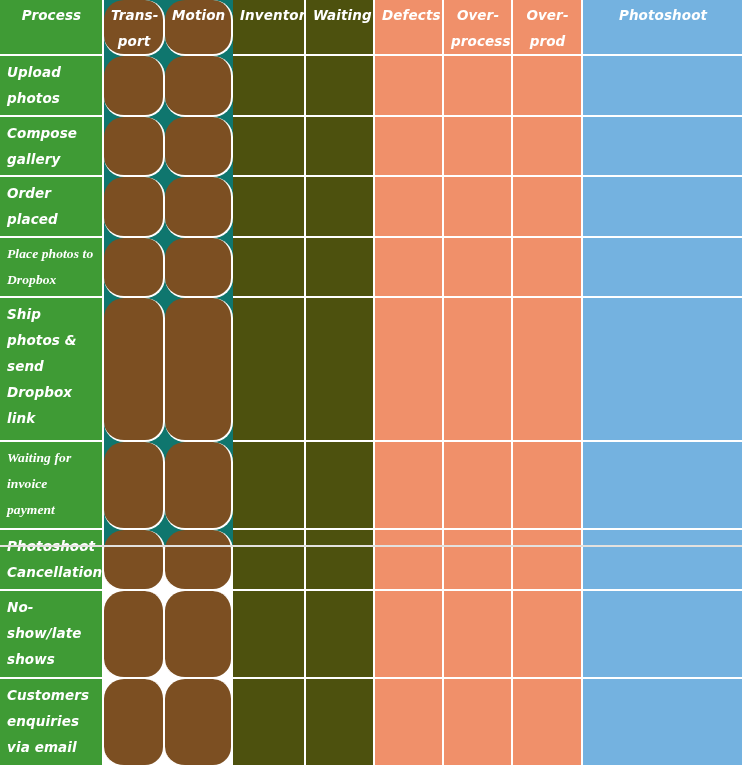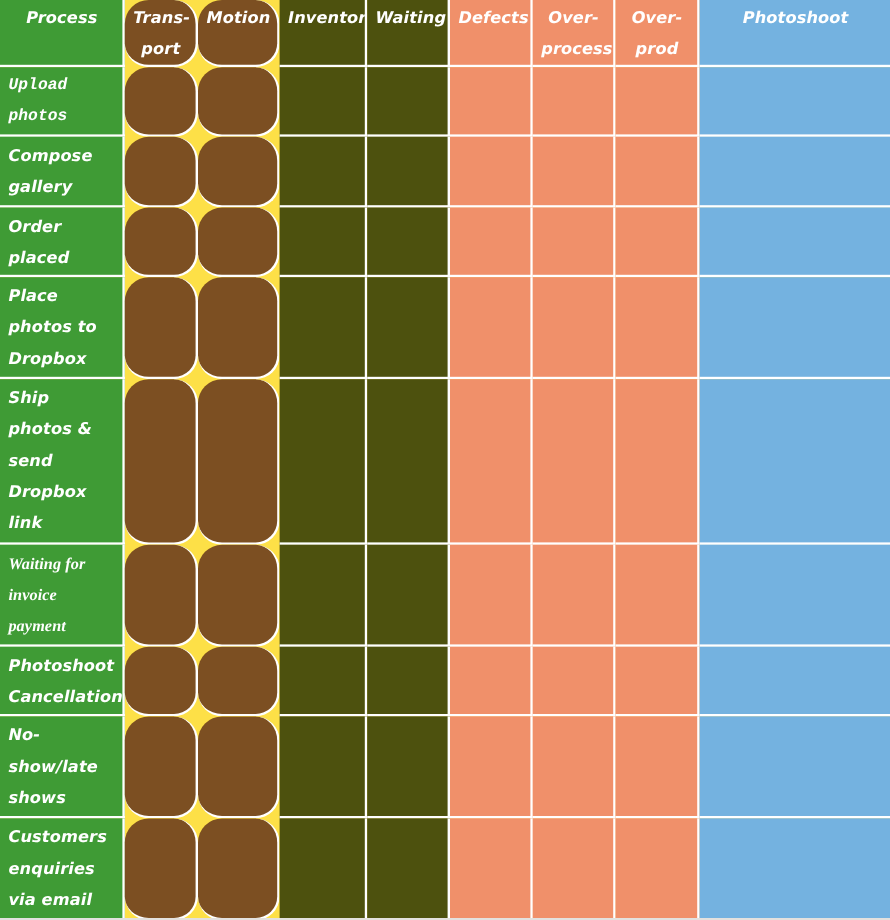--- a/index.html
+++ b/index.html
@@ -11,22 +11,22 @@
   body {
     width: 742px;
     height: 767px;
     overflow: hidden;
     font-family: "DejaVu Sans", sans-serif;
   }
 
   #matrix-wrap {
     position: relative;
     width: 742px;
-    height: 767px;
-    background: #fde047;
+    height: 547px;
+    background: #0f766e;
     box-sizing: border-box;
   }
 
   table.waste-matrix {
     border-collapse: separate;
     border-spacing: 0;
     width: 742px;
     height: 767px;
     table-layout: fixed;
   }
@@ -80,24 +80,24 @@
     word-break: normal;
   }
 
   thead .cell-text {
     padding-top: 2px;
   }
 
   
   tr.r-head  { height: 53px; }
   tr.r-0     { height: 55px; }
-  tr.r-1     { height: 52px; font-family: Liberation Mono, monospace; }
+  tr.r-1     { height: 52px; }
   tr.r-2     { height: 53px; }
   tr.r-3     { height: 52px; margin-top: 23px; }
-  tr.r-4     { height: 53px; }
+  tr.r-4     { height: 53px; font-family: Liberation Serif, serif; }
   tr.r-5     { height: 72px; }
   tr.r-6     { height: 80px; font-family: Liberation Serif, serif; }
   tr.r-7     { height: 53px; }
   tr.r-8     { height: 53px; margin-top: 16px; }
   tr.r-9     { height: 80px; }
 
   
   .cell-inner {
     position: relative;
     width: 100%;

